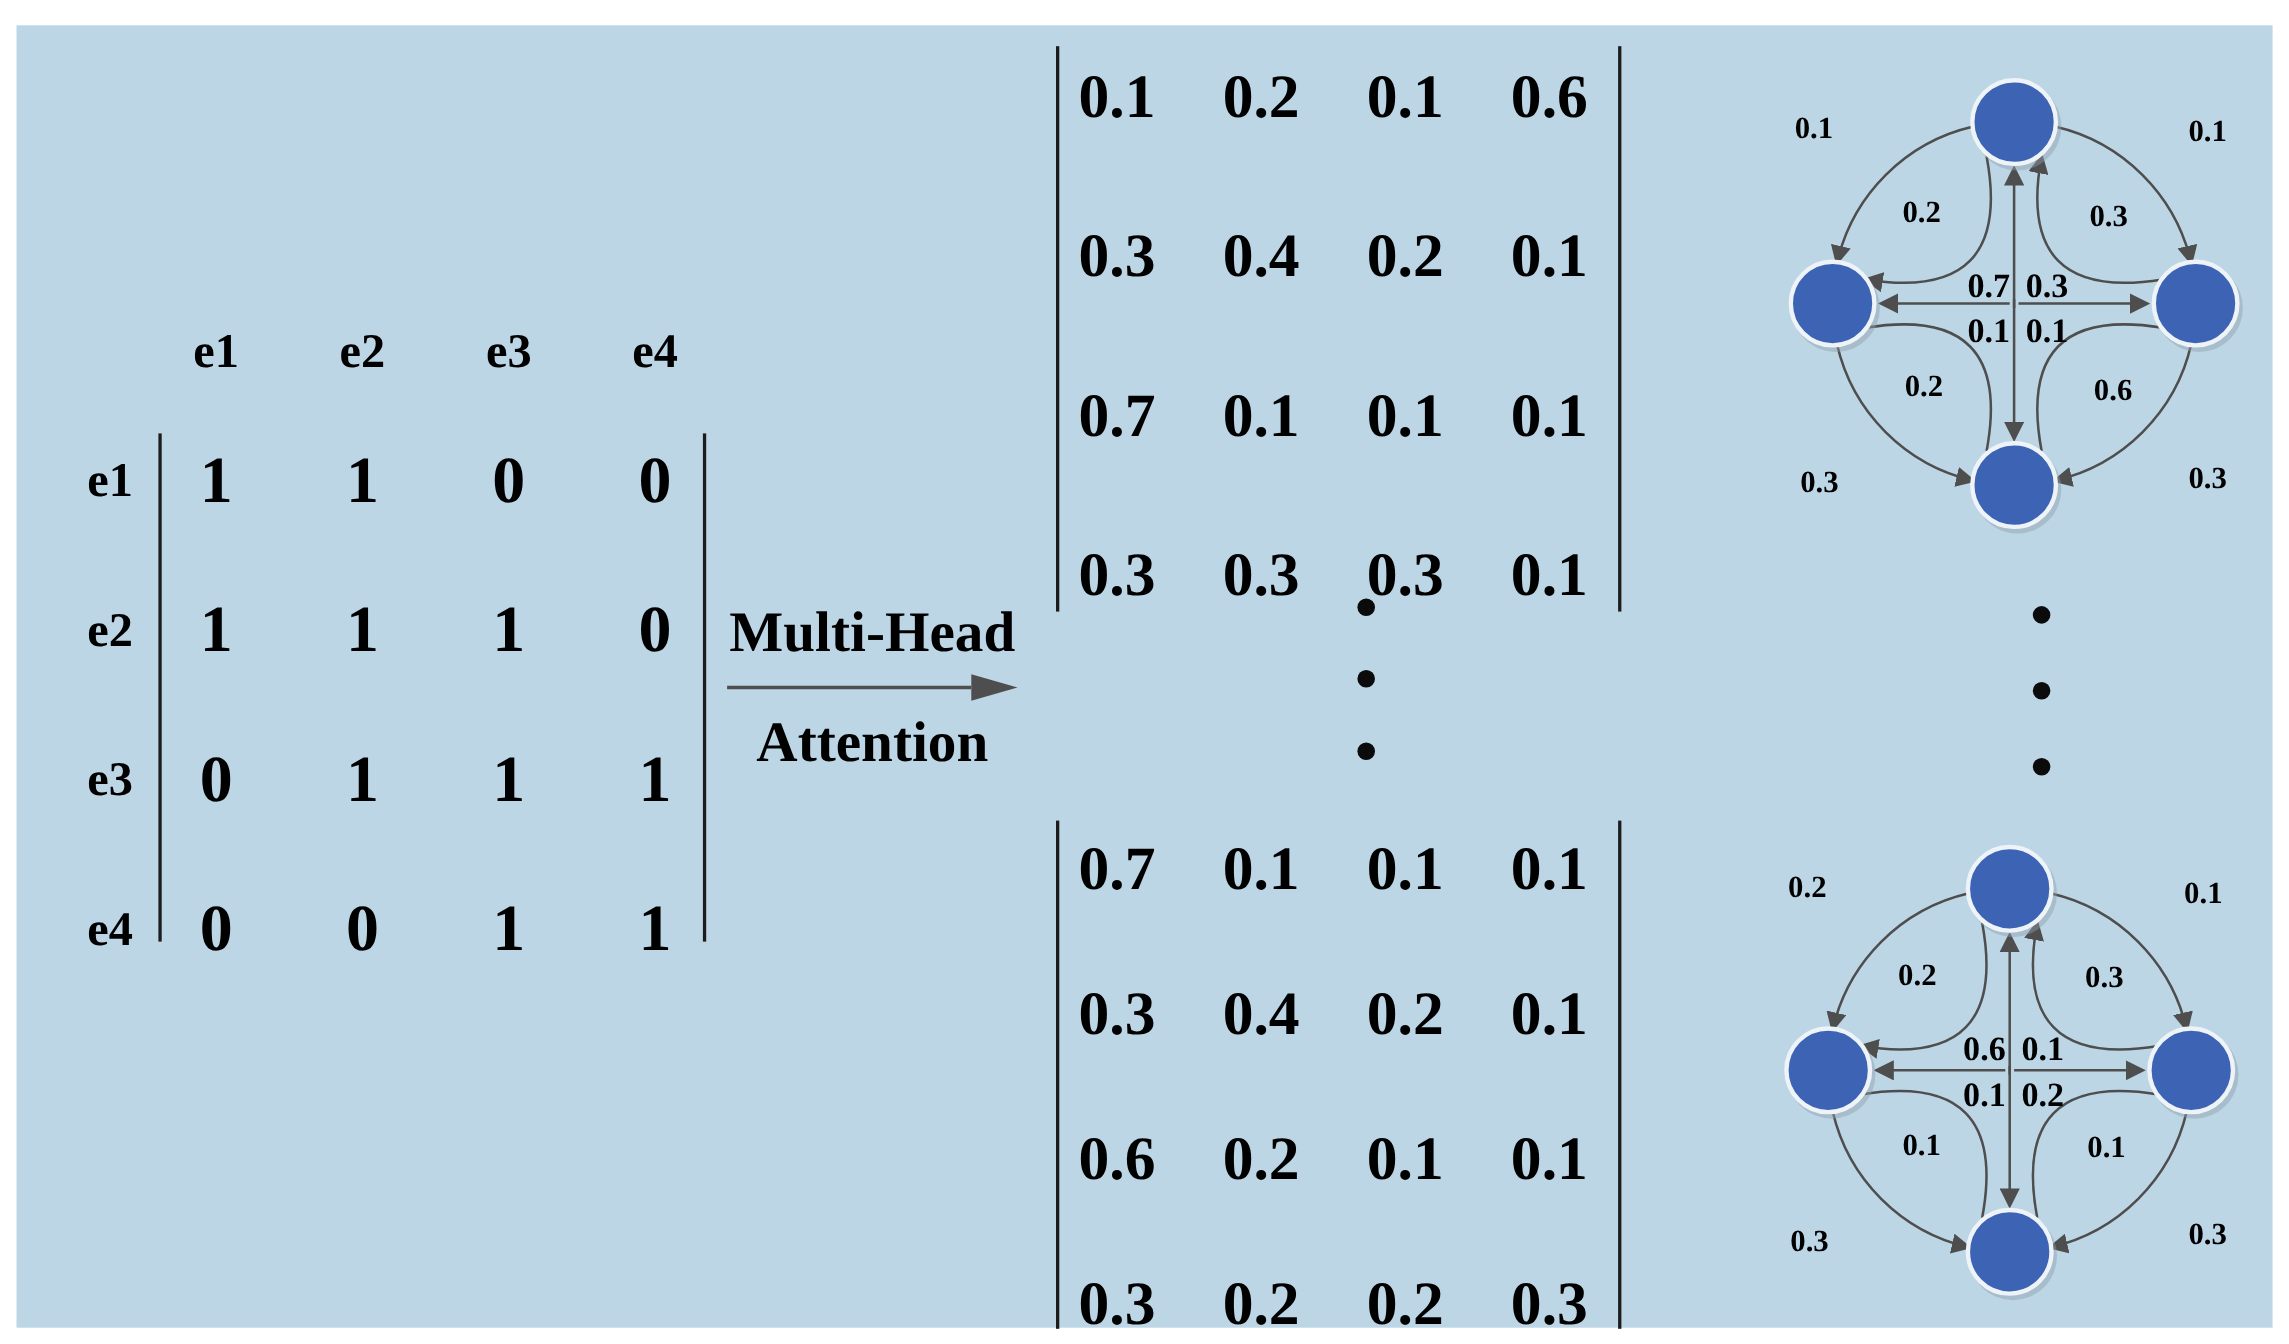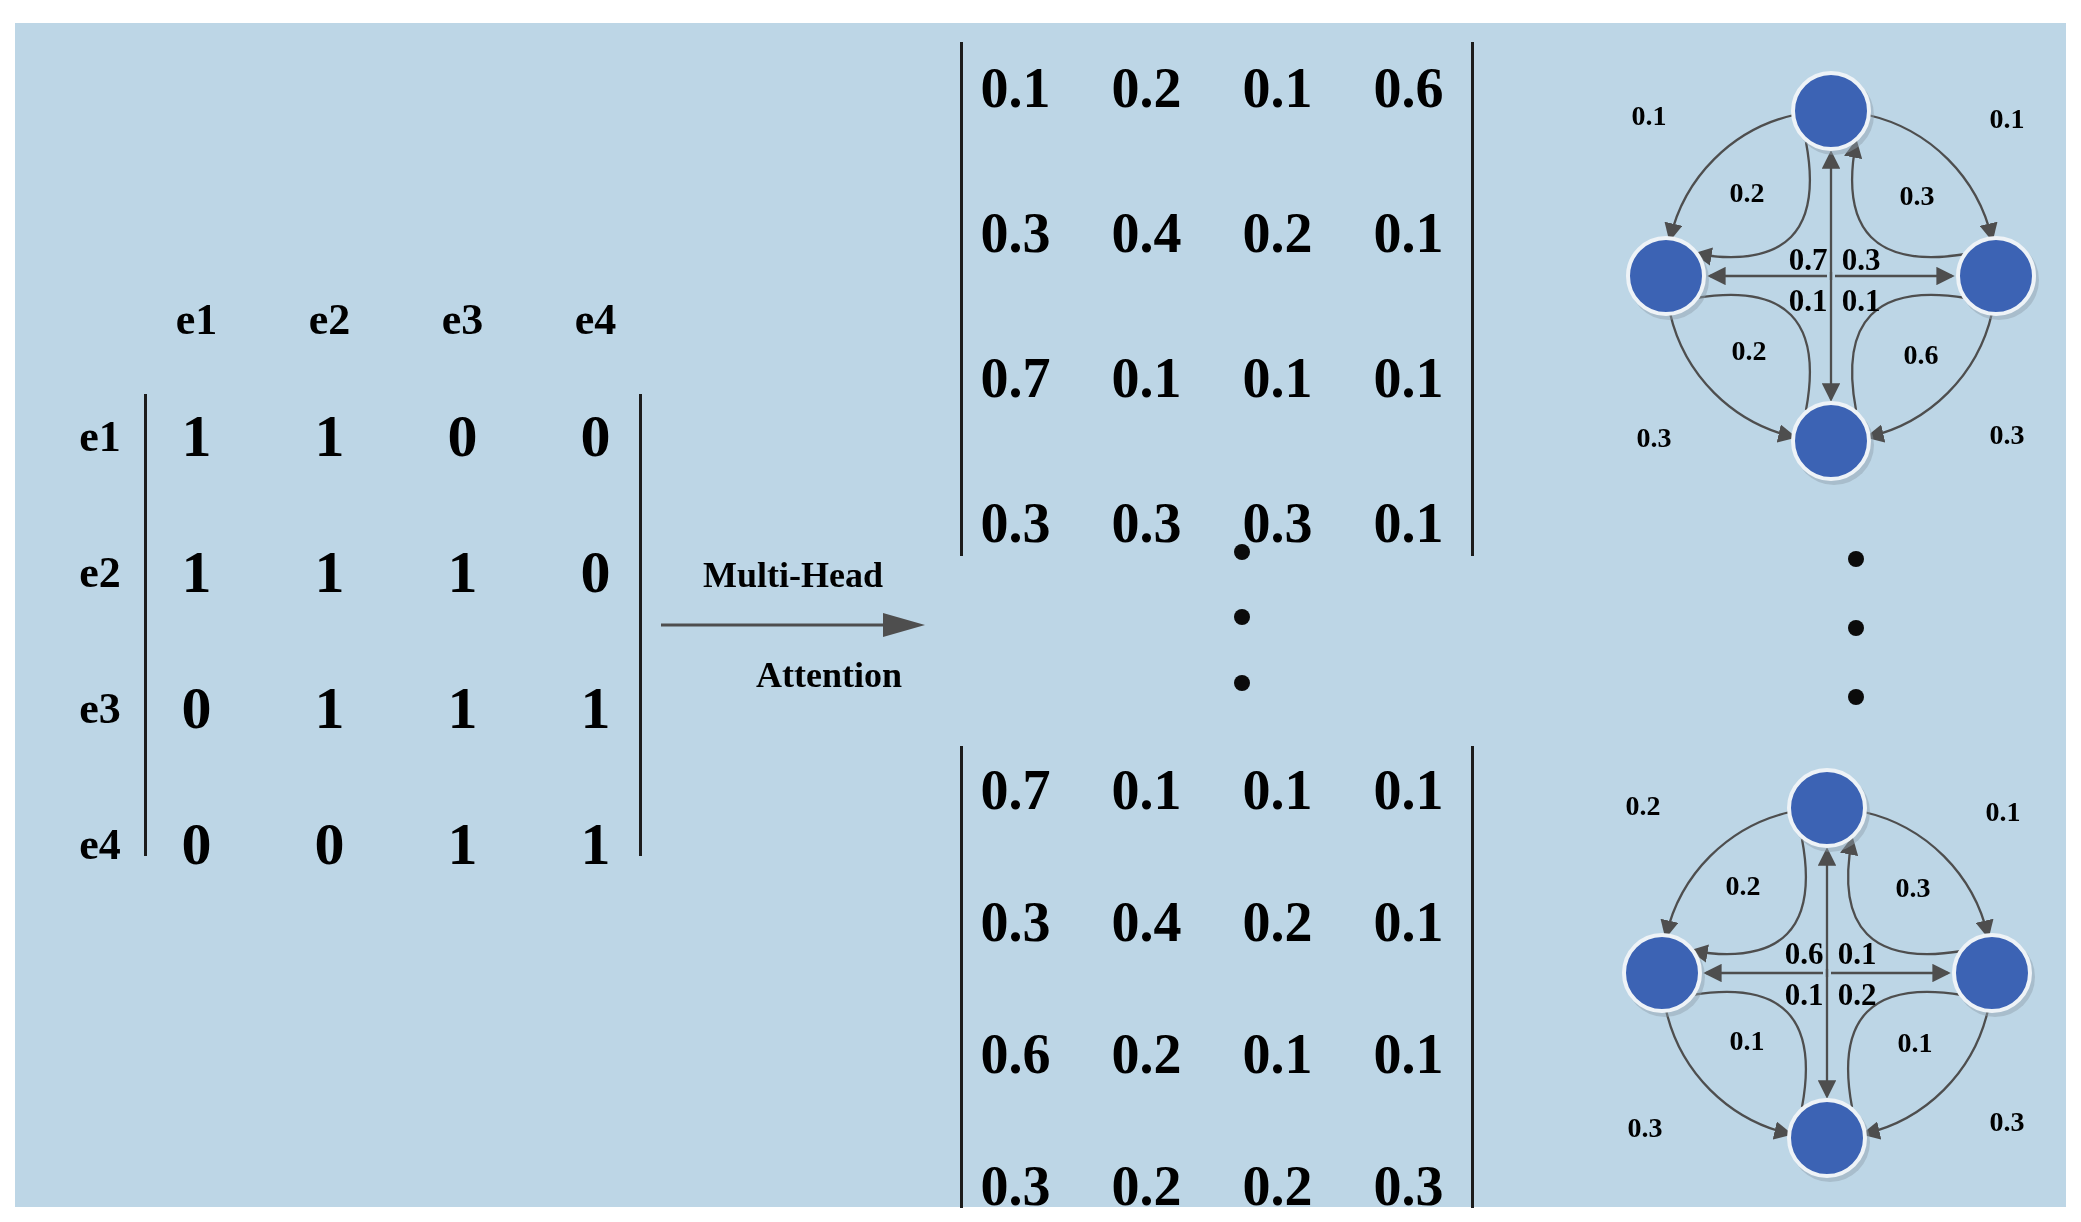--- a/index.html
+++ b/index.html
@@ -33,21 +33,21 @@
     position:absolute;left:130px;top:368px;width:532px;
     display:grid;grid-template-columns:repeat(4,133px);grid-auto-rows:136px;
     font-weight:bold;font-size:60px;
   }
   .adj-grid .cell{display:flex;align-items:center;justify-content:center;}
   .vbar{position:absolute;width:3px;background:#1c1c1c;}
   
   .mh-label{
     position:absolute;width:290px;height:60px;
     display:flex;align-items:center;justify-content:center;
-    font-weight:bold;font-size:36px;
+    font-weight:bold;font-size:52px;
   }
   
   .att-grid{
     position:absolute;width:524px;
     display:grid;grid-template-columns:repeat(4,131px);
     font-weight:bold;font-size:56px;
   }
   .att-grid .cell{display:flex;align-items:center;justify-content:center;}
   .att1{left:950px;top:15px;grid-auto-rows:145px;}
   .att2{left:950px;top:724px;grid-auto-rows:132px;}
@@ -103,21 +103,21 @@
     <span class="cell">1</span>
   </div>
 
 <div class="mh-label" style="left:648px;top:545px;">Multi-Head</div>
 
 <svg class="abs" style="left:655px;top:607px;" width="280" height="36" viewBox="0 0 280 36">
   <line x1="6" y1="18" x2="228" y2="18" stroke="#4E4E4E" stroke-width="3"></line>
   <polygon points="228,6 228,30 270,18" fill="#4E4E4E"></polygon>
 </svg>
 
-<div class="mh-label" style="left:684px;top:645px;text-align:right;">Attention</div>
+<div class="mh-label" style="left:648px;top:645px;text-align:right;">Attention</div>
 
 <div class="vbar" style="left:960px;top:42px;height:514px;"></div>
 <div class="vbar" style="left:1471px;top:42px;height:514px;"></div>
 <div class="att-grid att1">
     <span class="cell">0.1</span>
     <span class="cell">0.2</span>
     <span class="cell">0.1</span>
     <span class="cell">0.6</span>
     <span class="cell">0.3</span>
     <span class="cell">0.4</span>

